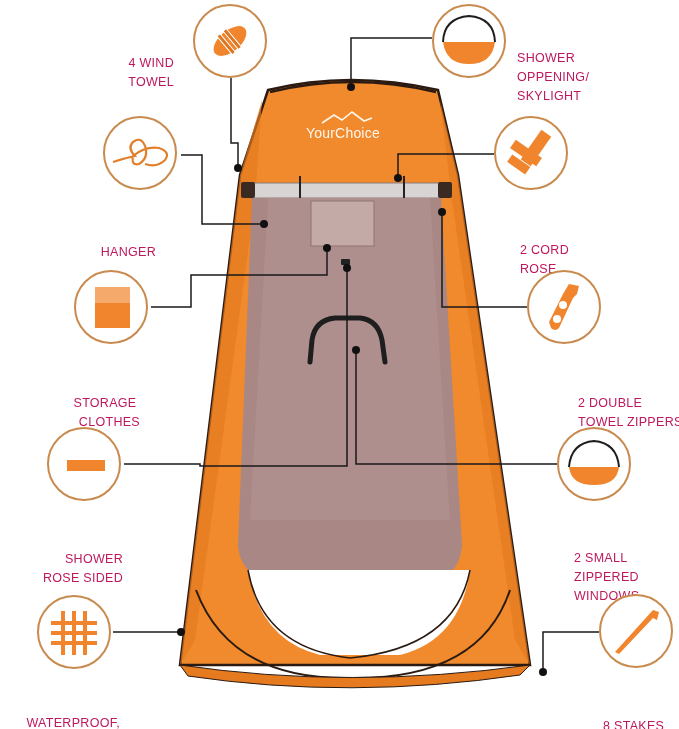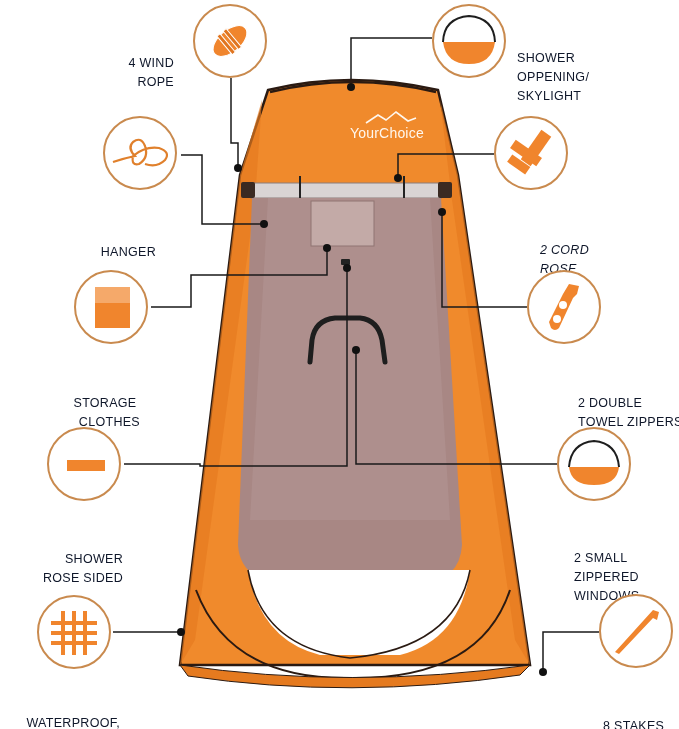--- a/index.html
+++ b/index.html
@@ -5,21 +5,21 @@
     html, body { margin: 0; padding: 0; background: #ffffff; }
     body { width: 679px; height: 729px; position: relative; overflow: hidden; font-family: "Liberation Sans", sans-serif; }
     .stage { position: absolute; left: 0; top: 0; width: 679px; height: 729px; }
     svg.art { position: absolute; left: 0; top: 0; }
     .circle {
       position: absolute; width: 74px; height: 74px; border-radius: 50%;
       border: 2px solid #c98a4e; background: #fff; box-sizing: border-box;
     }
     .circle svg { position: absolute; left: 0; top: 0; width: 70px; height: 70px; }
     .label {
-      position: absolute; font-size: 12.5px; line-height: 19px; color: #0f172a;
+      position: absolute; font-size: 12.5px; line-height: 19px; color: #be185d;
       letter-spacing: 0.3px; white-space: pre;
     }
     .label span { display: block; }
     .r { text-align: right; }
     .l { text-align: left; }
     .brand { position: absolute; color: #fff7ee; font-size: 14px; letter-spacing: 0.2px; }
   </style>
 </head>
 <body>
 
@@ -85,38 +85,38 @@
       <circle cx="398" cy="178" r="4"></circle>
       <circle cx="327" cy="248" r="4"></circle>
       <circle cx="442" cy="212" r="4"></circle>
       <circle cx="347" cy="268" r="4"></circle>
       <circle cx="356" cy="350" r="4"></circle>
       <circle cx="181" cy="632" r="4"></circle>
       <circle cx="543" cy="672" r="4"></circle>
     </g>
   </svg>
 
-  <div class="brand" style="left:306px; top:125px;margin-left:44px;">
+  <div class="brand" style="left:306px; top:125px;">
     <svg width="60" height="14" viewBox="0 0 60 14" style="position:absolute; left:14px; top:-14px;">
       <polyline points="2,12 14,4 22,9 32,1 44,10 52,7" fill="none" stroke="#fff7ee" stroke-width="1.6"></polyline>
     </svg>
     <span>YourChoice</span>
   </div>
 
   <div class="circle" style="left:193px; top:4px;">
     <svg viewBox="0 0 70 70">
       <g transform="rotate(-40 35 35)" fill="#f0852d" stroke="#fff" stroke-width="1">
         <ellipse cx="35" cy="35" rx="20" ry="11"></ellipse>
         <rect x="28" y="23" width="4" height="24" fill="#e07520"></rect>
         <rect x="36" y="23" width="4" height="24" fill="#e07520"></rect>
       </g>
     </svg>
   </div>
   <div class="label r" style="left:100px; top:16px; width:74px;">
-    <span>4 WIND</span><span>ROPE</span>
+    <span>4 WIND</span><span>TOWEL</span>
   </div>
 
   <div class="circle" style="left:432px; top:4px;">
     <svg viewBox="0 0 70 70">
       <path d="M9 36 Q10 12 35 10 Q60 12 61 36" fill="none" stroke="#1e1e1e" stroke-width="2"></path>
       <path d="M9 36 L61 36 Q58 58 35 58 Q12 58 9 36 Z" fill="#f0852d"></path>
     </svg>
   </div>
   <div class="label l" style="left:517px; top:11px;">
     <span>SHOWER</span><span>OPPENING/</span><span>SKYLIGHT</span>
@@ -133,21 +133,21 @@
 
   <div class="circle" style="left:494px; top:116px;">
     <svg viewBox="0 0 70 70">
       <g fill="#f0852d">
         <rect x="34" y="12" width="12" height="36" transform="rotate(35 40 30)"></rect>
         <rect x="14" y="30" width="32" height="10" transform="rotate(35 30 35)"></rect>
         <rect x="12" y="42" width="22" height="9" transform="rotate(35 23 46)"></rect>
       </g>
     </svg>
   </div>
-  <div class="label l" style="left:540px; top:203px;font-style:italic;">
+  <div class="label l" style="left:520px; top:203px;">
     <span>2 CORD</span><span>ROSE</span>
   </div>
 
   <div class="circle" style="left:74px; top:270px;">
     <svg viewBox="0 0 70 70">
       <rect x="19" y="15" width="35" height="41" fill="#f0852d"></rect>
       <rect x="19" y="15" width="35" height="16" fill="#f5a96a"></rect>
     </svg>
   </div>
   <div class="label r" style="left:60px; top:356px; width:80px;">

